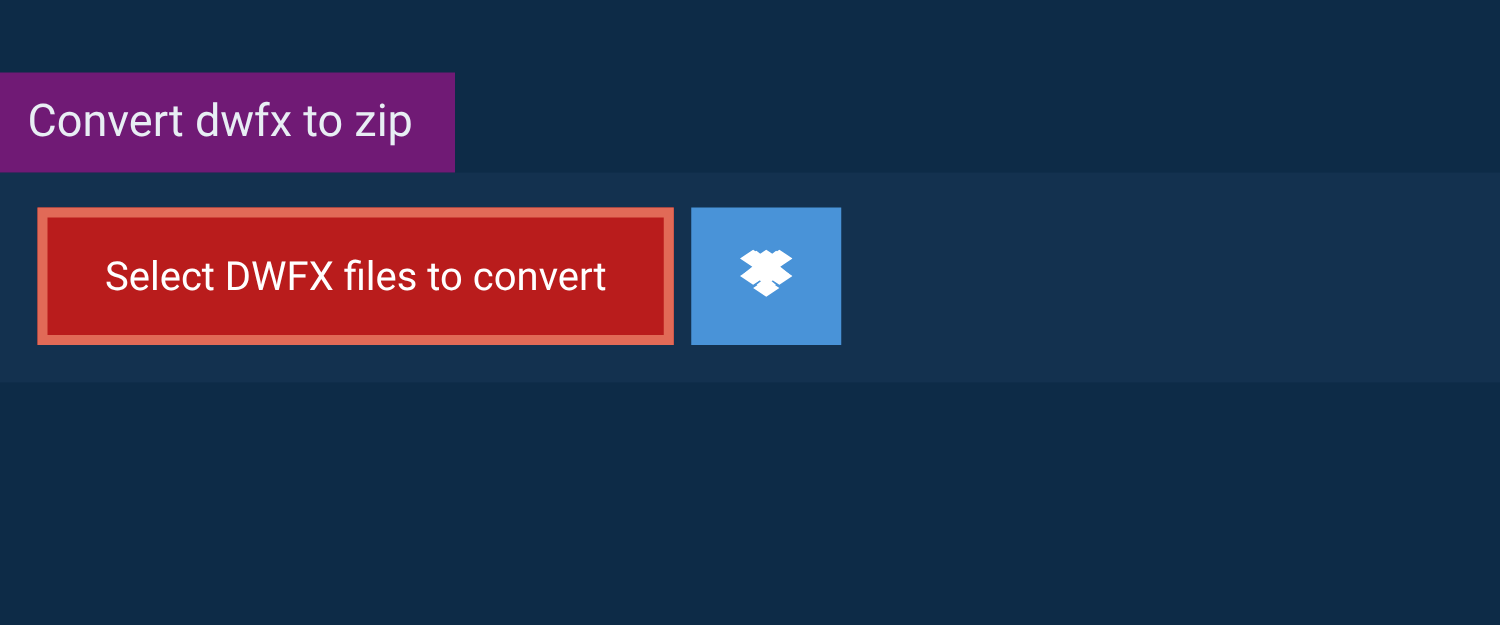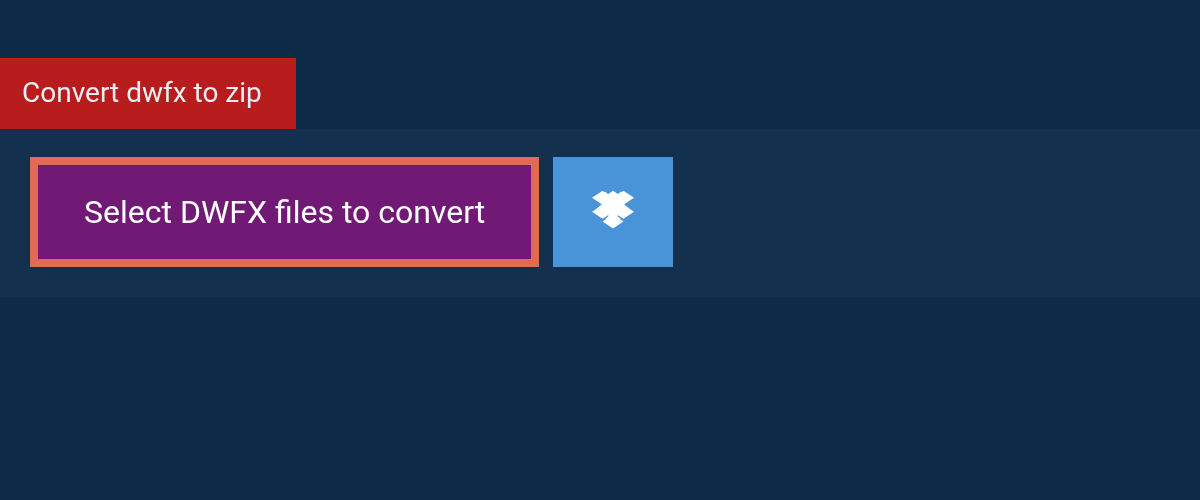--- a/index.html
+++ b/index.html
@@ -12,35 +12,35 @@
       height: 500px;
       background: #0d2b47;
       font-family: -apple-system, BlinkMacSystemFont, "Segoe UI", Roboto, Helvetica, Arial, sans-serif;
       overflow: hidden;
     }
     .tab-strip {
       padding-top: 58px;
     }
     .tab {
       display: inline-block;
-      background: #b91c1c;
+      background: #701a75;
       color: #e8eef4;
-      font-size: 28px;
+      font-size: 36px;
       font-weight: 400;
       padding: 18px 34px 20px 22px;
     }
     .panel {
       background: #13314f;
       padding: 28px 30px 30px 30px;
       display: flex;
       gap: 14px;
       align-items: stretch;
     }
     .select-button {
-      background: #701a75;
+      background: #b91c1c;
       border: 8px solid #e16a57;
       color: #ffffff;
       font-size: 32px;
       font-weight: 400;
       padding: 28px 46px;
       cursor: pointer;
       display: inline-flex;
       align-items: center;
       justify-content: center;
       user-select: none;

